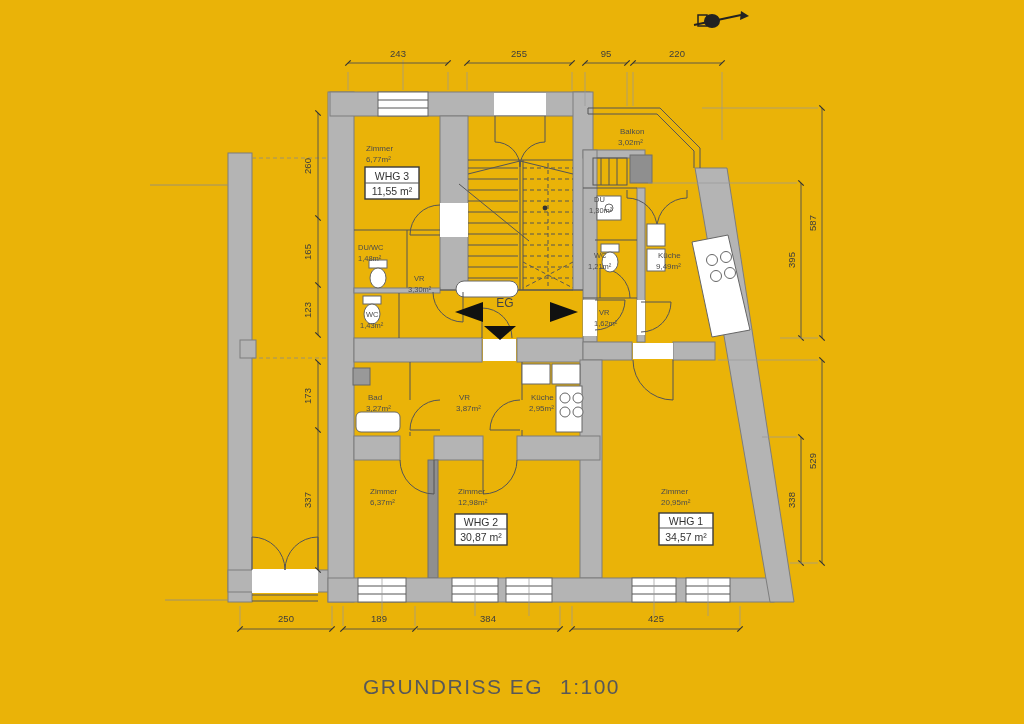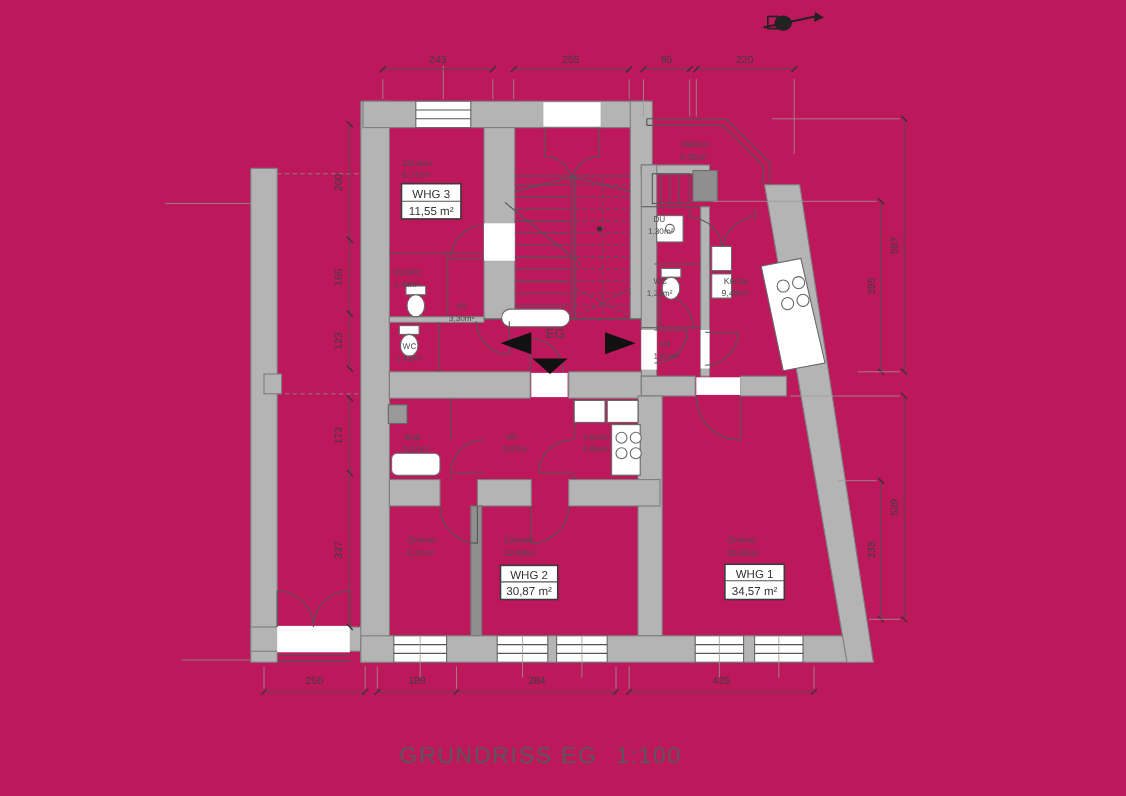--- a/index.html
+++ b/index.html
@@ -1,16 +1,16 @@
 <!DOCTYPE html>
 <html><head>
 <meta charset="utf-8">
 <style>
   html,body{margin:0;padding:0;background:#fff;}
-  #stage{position:relative;width:1024px;height:724px;background:#be185d;overflow:hidden;
+  #stage{position:relative;width:1024px;height:724px;background:#eab308;overflow:hidden;
          font-family:"Liberation Sans",sans-serif;}
   svg text{font-family:"Liberation Sans",sans-serif;}
   .wall{fill:#b4b4b4;stroke:#7d7d7d;stroke-width:1;}
   .wallD{fill:#8f8f8f;stroke:#6f6f6f;stroke-width:1;}
   .open{fill:#ffffff;stroke:none;}
   .thin{stroke:#555;fill:none;stroke-width:1;}
   .lite{stroke:#8a8a8a;fill:none;stroke-width:.8;}
   .dash{stroke-dasharray:4 3;}
   .door{stroke:#555;fill:none;stroke-width:1;}
   .fix{fill:#ffffff;stroke:#666;stroke-width:1;}

